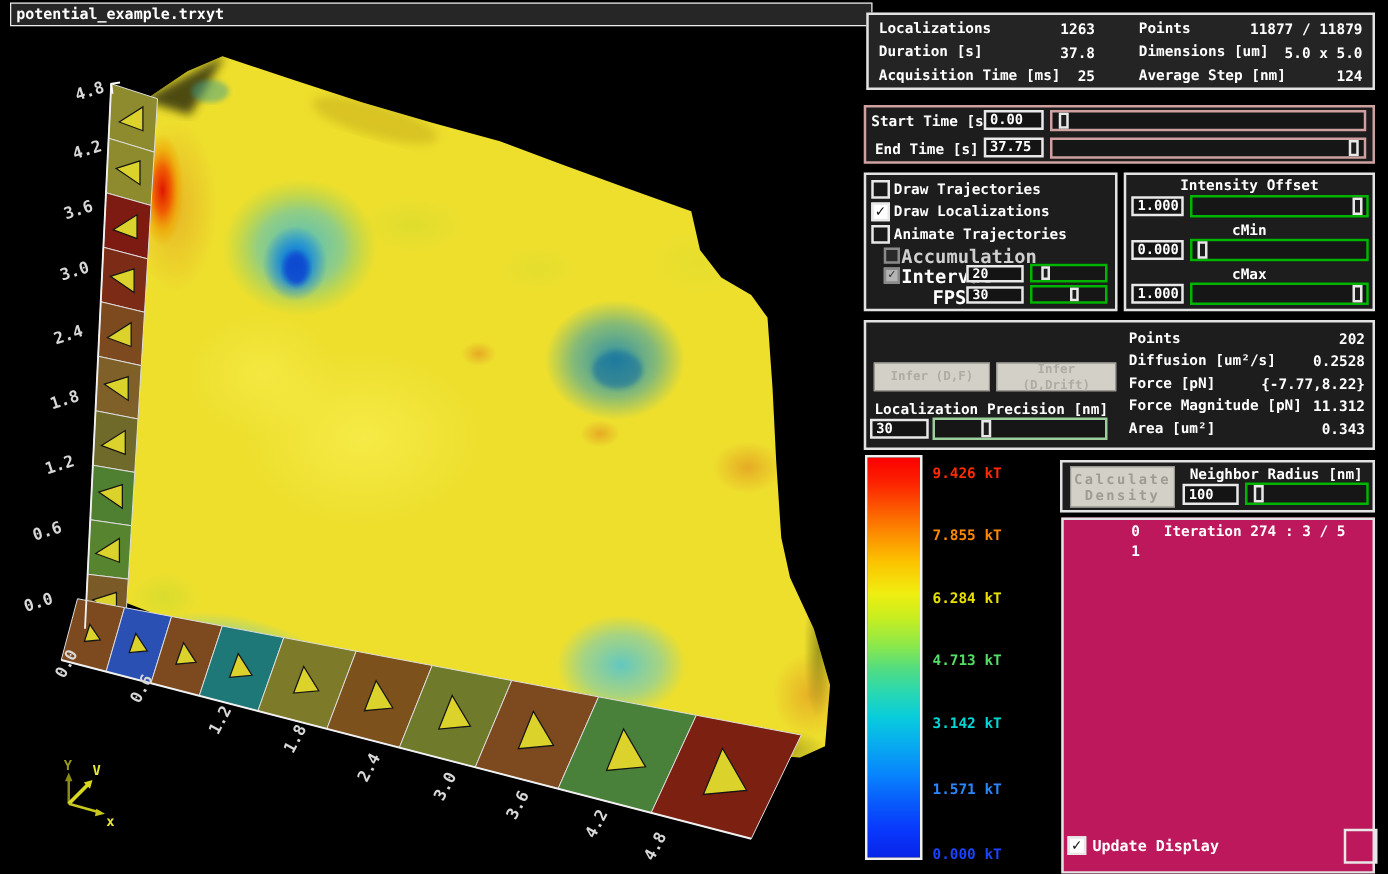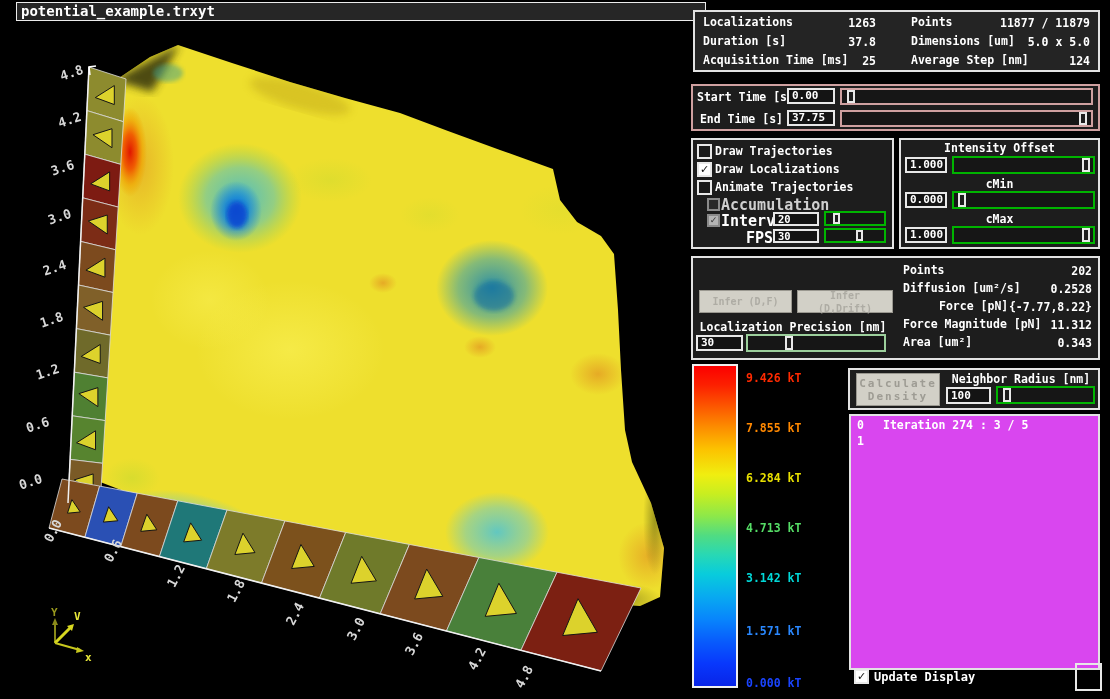--- a/index.html
+++ b/index.html
@@ -21,37 +21,37 @@
        font-size:11px;display:flex;align-items:center;justify-content:center;
        text-align:center;box-sizing:border-box;font-family:inherit;font-weight:bold;line-height:13px;}
   .checkbox{position:absolute;width:11px;height:11px;background:#1a1a1a;border:2px solid #e8e8e8;
             box-sizing:content-box;display:flex;align-items:center;justify-content:center;
             color:#111;font-size:11px;line-height:11px;font-family:"DejaVu Sans",sans-serif;}
   .checkbox.checked{background:#fff;}
   .checkbox.checked::after{content:"✓";}
   .checkbox.sm{width:9px;height:9px;border-width:2px;font-size:9px;}
   .checkbox.disabled{border-color:#8a8a8a;background:#2a2a2a;color:#333;}
   .checkbox.disabled.checked{background:#b4b4b4;}
-  .titlebar{position:absolute;left:16px;top:2px;width:684px;height:17px;background:#262626;
-            border:1px solid #ececec;color:#fff;font-size:14px;line-height:17px;padding-left:4px;}
+  .titlebar{position:absolute;left:8px;top:2px;width:684px;height:17px;background:#262626;
+            border:1px solid #ececec;color:#fff;font-size:12px;line-height:17px;padding-left:4px;}
   
   #stats-panel{left:693px;top:10px;width:407px;height:62px;background:#242424;}
   .srow{position:absolute;left:6px;right:6px;height:19px;}
   .srow .l1{position:absolute;left:2px;top:2px;}
   .srow .v1{position:absolute;right:216px;top:2px;}
   .srow .l2{position:absolute;left:210px;top:2px;}
   .srow .v2{position:absolute;right:2px;top:2px;}
   
   #colorbar{position:absolute;left:692px;top:364px;width:46px;height:324px;border:2px solid #f0f0f0;box-sizing:border-box;
     background:linear-gradient(180deg,#fc0000 0%,#fc2000 6%,#fc5a00 13%,#fc8c00 19%,#fcc200 26%,
       #f0ee10 34%,#c8ee20 40%,#8ce84a 47%,#50dc82 53%,#28d8b4 59%,#08ccdc 65%,
       #08aaf0 72%,#0886fc 79%,#085cfc 86%,#0838fc 93%,#0824e8 100%);}
   .cb-label{position:absolute;left:746px;font-size:11.5px;white-space:nowrap;}
   
-  #log-panel{left:849px;top:414px;width:251px;height:256px;background:#d946ef;}
+  #log-panel{left:849px;top:414px;width:251px;height:285px;background:#be185d;padding-left:48px;}
   .logline{position:relative;color:#fff;font-size:11.5px;line-height:14px;margin:2px 0 0 6px;}
   .logline .num{display:inline-block;width:26px;}
   svg text{font-family:"DejaVu Sans Mono",monospace;font-weight:bold;}
 </style>
 </head>
 <body>
 
 <div id="app">
 
   <svg id="plot" width="690" height="699" viewBox="0 0 690 699" style="position:absolute;left:0;top:0;">
@@ -309,21 +309,21 @@
     <button class="btn" style="left:104px;top:32px;width:96px;height:23px;font-size:10px;color:#aeaca4;">Infer (D,Drift)</button>
     <span class="lbl" style="left:0;top:63px;width:200px;text-align:center;">Localization Precision [nm]</span>
     <div class="tinput" style="left:3px;top:77px;width:47px;height:16px;">30</div>
     <div class="slider pale" style="left:53px;top:76px;width:140px;height:18px;">
       <div class="handle" style="left:27%"></div>
     </div>
     <span class="lbl" style="left:210px;top:6px;">Points</span>
     <span class="val" style="right:6px;top:6px;">202</span>
     <span class="lbl" style="left:210px;top:24px;">Diffusion [um²/s]</span>
     <span class="val" style="right:6px;top:24px;">0.2528</span>
-    <span class="lbl" style="left:210px;top:42px;margin-left:36px;">Force [pN]</span>
+    <span class="lbl" style="left:210px;top:42px;">Force [pN]</span>
     <span class="val" style="right:6px;top:42px;">{-7.77,8.22}</span>
     <span class="lbl" style="left:210px;top:60px;">Force Magnitude [pN]</span>
     <span class="val" style="right:6px;top:60px;">11.312</span>
     <span class="lbl" style="left:210px;top:78px;">Area [um²]</span>
     <span class="val" style="right:6px;top:78px;">0.343</span>
   </div>
 
   <div id="colorbar"></div>
   <div class="cb-label" style="top: 371px; color: rgb(255, 42, 0);">9.426 kT</div>
   <div class="cb-label" style="top: 421px; color: rgb(255, 136, 0);">7.855 kT</div>

